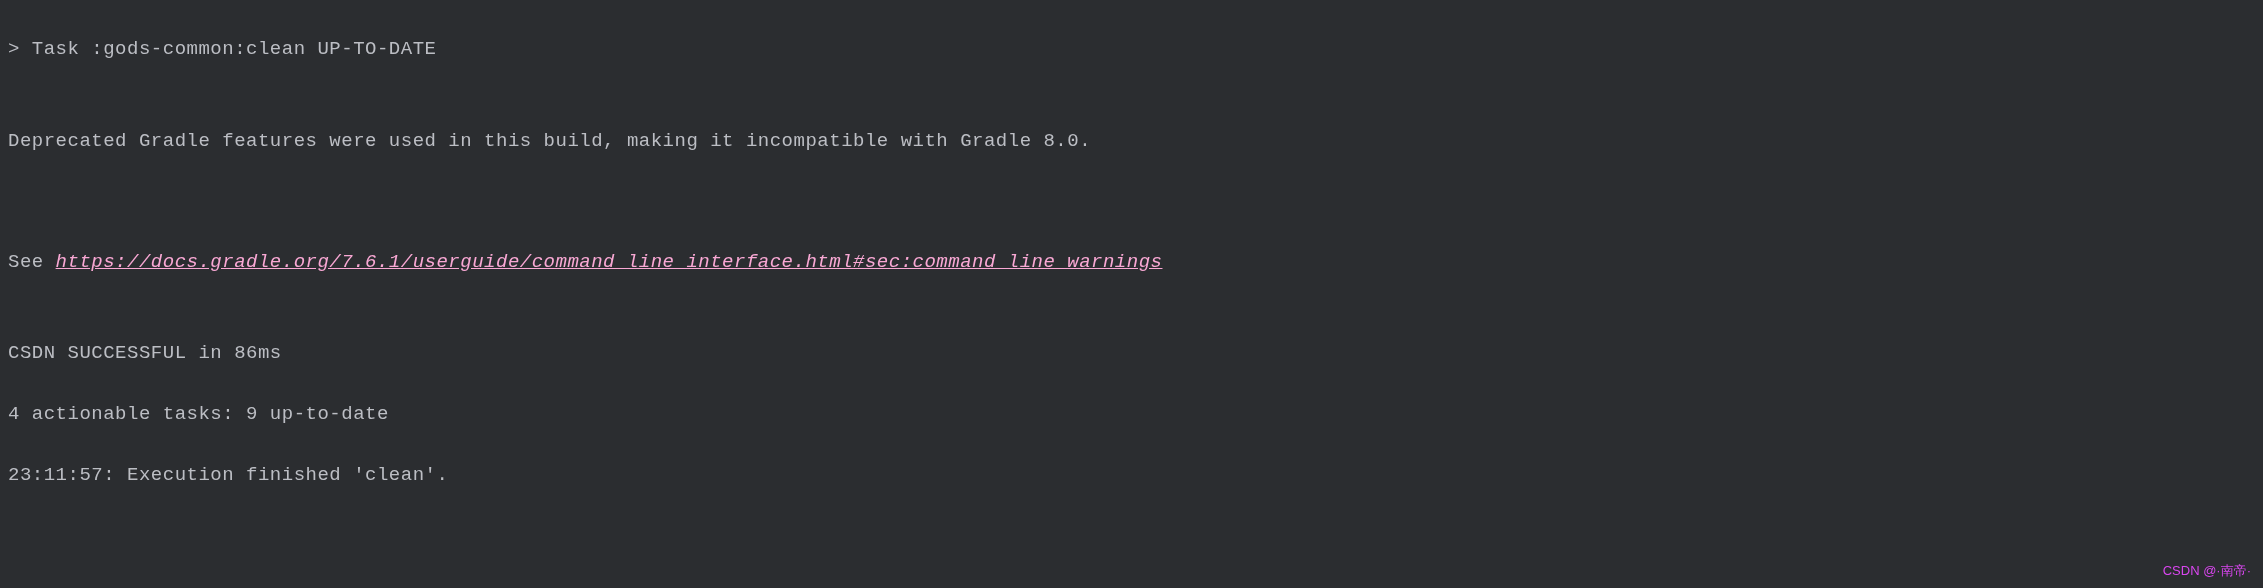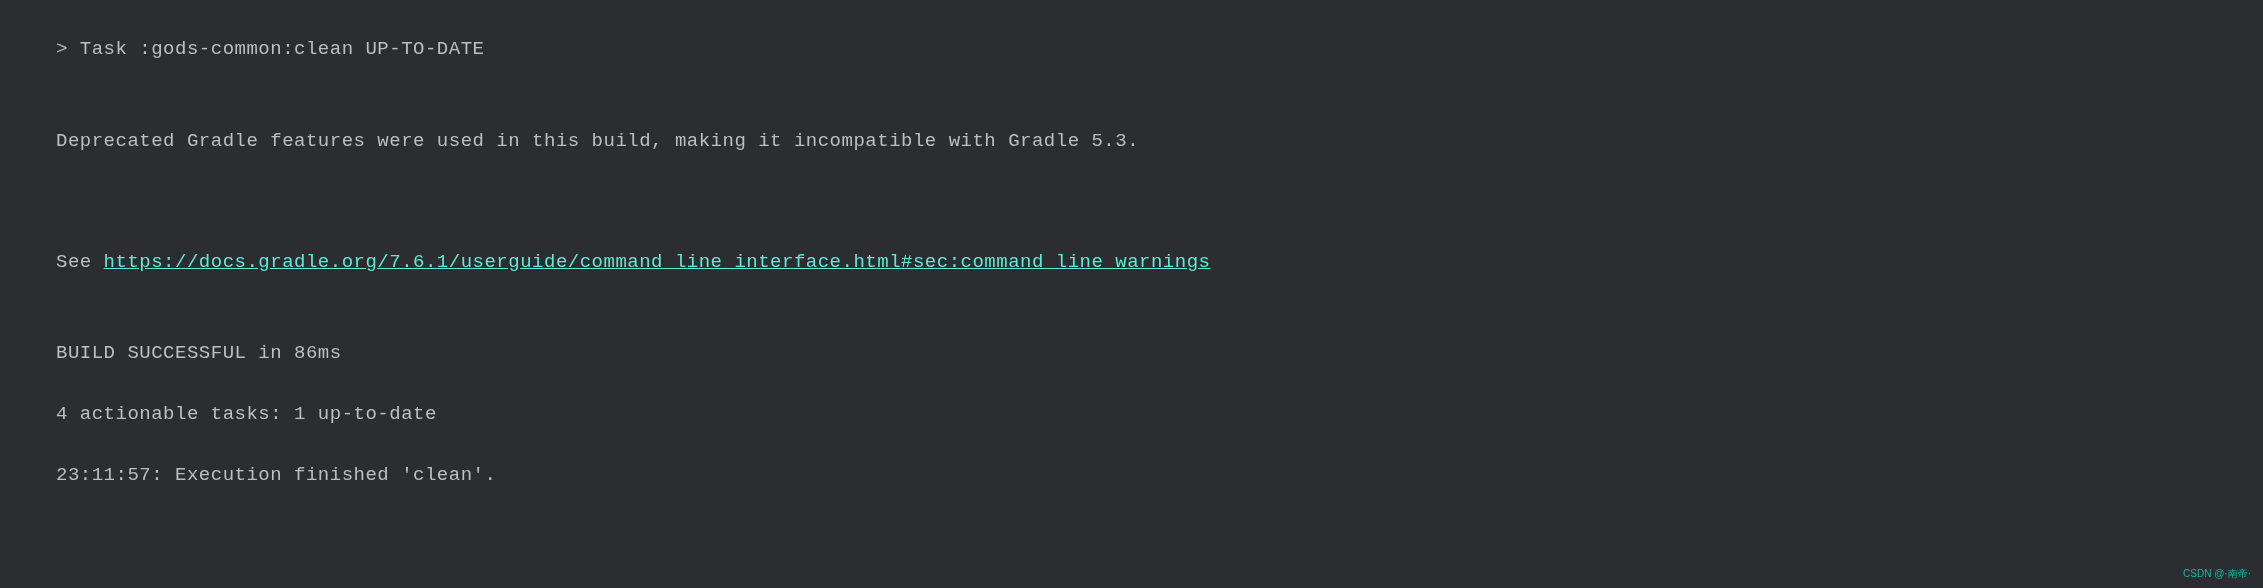--- a/index.html
+++ b/index.html
@@ -18,46 +18,46 @@
       height: 588px;
       overflow: hidden;
       position: relative;
     }
     .console-output {
       white-space: pre;
       letter-spacing: 0.5px;
     }
     .console-line {
       display: block;
-      margin-left: 48px;
     }
     .console-link {
-      color: #5eead4;
+      color: #f9a8d4;
       text-decoration: underline;
       cursor: pointer;
+      font-style: italic;
     }
     .watermark {
       position: absolute;
       bottom: 6px;
       right: 12px;
-      font-size: 10px;
-      color: #14b8a6;
+      font-size: 13px;
+      color: #d946ef;
       font-family: Arial, sans-serif;
       letter-spacing: 0;
     }
   </style>
 </head>
 <body>
 
 <div class="console-output">
 <span class="console-line">&gt; Task :gods-common:clean UP-TO-DATE</span>
 <span class="console-line"></span>
-<span class="console-line">Deprecated Gradle features were used in this build, making it incompatible with Gradle 5.3.</span>
+<span class="console-line">Deprecated Gradle features were used in this build, making it incompatible with Gradle 8.0.</span>
 <span class="console-line"></span>
 <span class="console-line"></span>
 <span class="console-line"><span>See </span><a class="console-link">https://docs.gradle.org/7.6.1/userguide/command_line_interface.html#sec:command_line_warnings</a></span>
 <span class="console-line"></span>
-<span class="console-line">BUILD SUCCESSFUL in 86ms</span>
-<span class="console-line">4 actionable tasks: 1 up-to-date</span>
+<span class="console-line">CSDN SUCCESSFUL in 86ms</span>
+<span class="console-line">4 actionable tasks: 9 up-to-date</span>
 <span class="console-line">23:11:57: Execution finished 'clean'.</span>
 </div>
 
 <div class="watermark">CSDN @·南帝·</div>
 
 </body></html>

